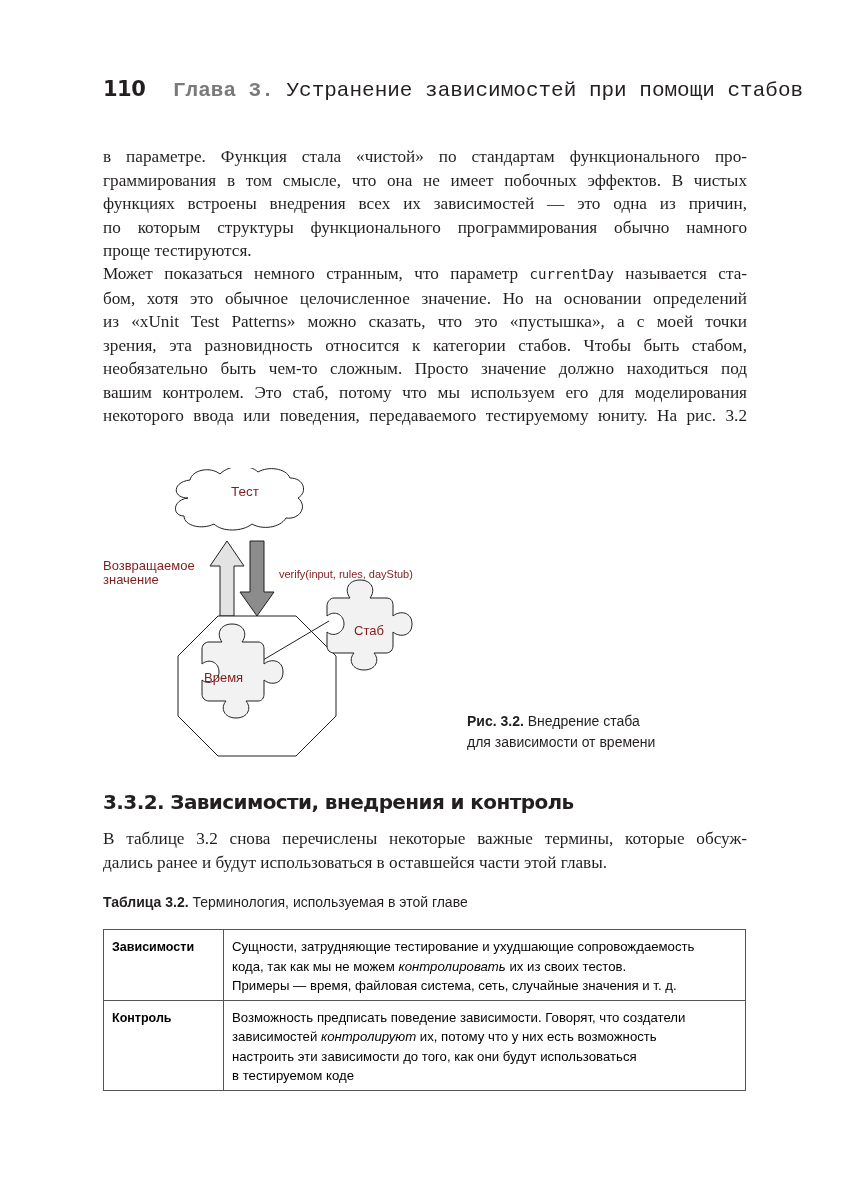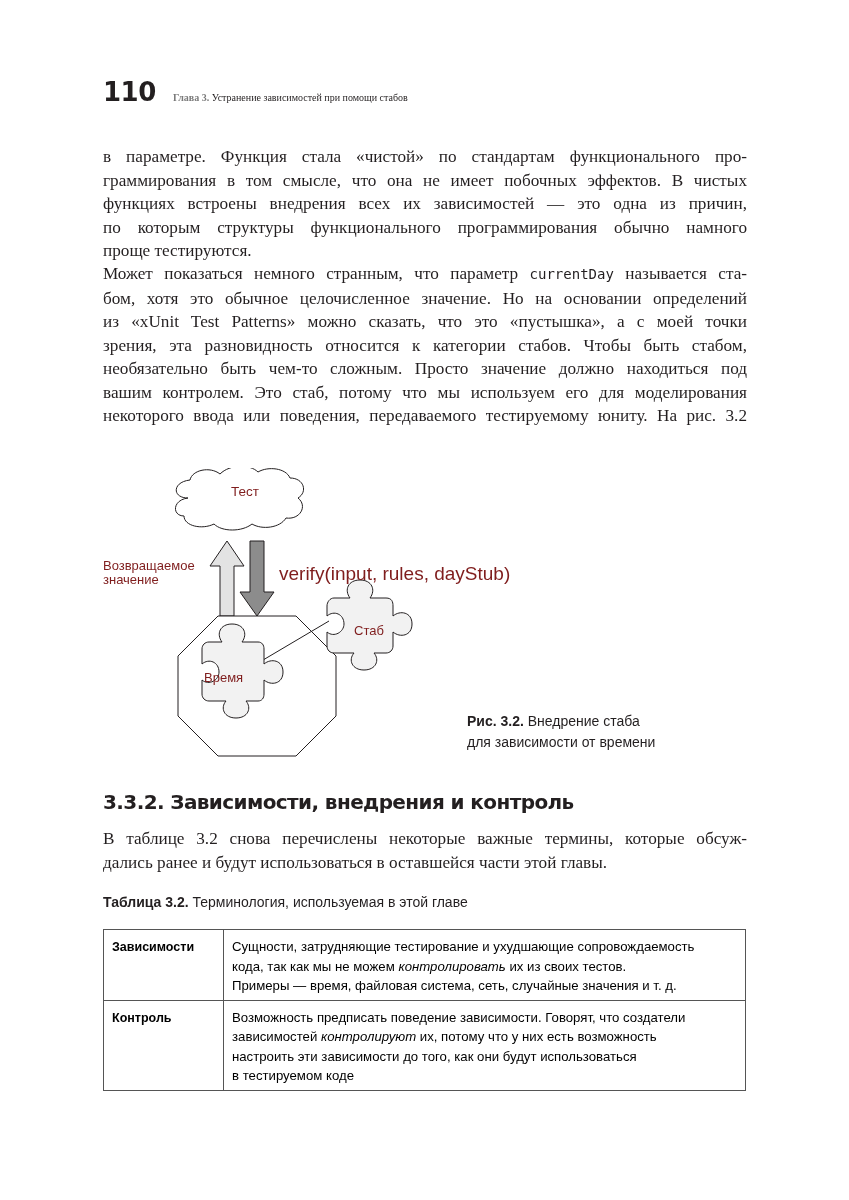--- a/index.html
+++ b/index.html
@@ -1,36 +1,36 @@
 <!DOCTYPE html>
 <html><head>
 <meta charset="utf-8">
 <style>
   html, body { margin: 0; padding: 0; background: #ffffff; }
   body { width: 849px; height: 1200px; position: relative; overflow: hidden; color: #231f20; }
   .page { position: absolute; left: 0; top: 0; width: 849px; height: 1200px; }
 
   .header { position: absolute; left: 103px; top: 77px; height: 28px; display: flex; align-items: baseline; }
-  .page-num { font-family: "DejaVu Sans", sans-serif; font-weight: bold; font-size: 26px; color: #231f20; width: 70px; letter-spacing: -0.5px; }
-  .running-head { font-family: Liberation Serif, serif; font-size: 10px; color: #231f20; }
+  .page-num { font-family: "DejaVu Sans", sans-serif; font-weight: bold; font-size: 21px; color: #231f20; width: 70px; letter-spacing: -0.5px; }
+  .running-head { font-family: Liberation Mono, monospace; font-size: 21px; color: #231f20; }
   .running-head .chap { font-weight: bold; color: #7a7a7a; }
 
   .body-text { position: absolute; left: 103px; width: 644px; font-family: "Liberation Serif", serif; font-size: 17.2px; line-height: 23.5px; color: #231f20; text-align: justify; }
   .body-text .line { display: block; white-space: nowrap; text-align-last: justify; text-align: justify; }
   .body-text .line.last { text-align-last: left; }
   .mono { font-family: "DejaVu Sans Mono", monospace; font-size: 14px; }
   .p1 { top: 145px; }
   .p2 { top: 262px; }
 
   .figure { position: absolute; left: 100px; top: 468px; width: 650px; height: 290px; }
   .fig-svg { position: absolute; left: 0; top: 0; }
   .diag-label { position: absolute; font-family: "Liberation Sans", sans-serif; font-size: 13px; color: #7f1d1d; white-space: nowrap; line-height: 14px; }
   .lbl-test { left: 131px; top: 17px; font-size: 13.5px; }
   .lbl-return { left: 3px; top: 91px; }
-  .lbl-verify { left: 179px; top: 99px; font-size: 19px; }
+  .lbl-verify { left: 179px; top: 99px; font-size: 11px; }
   .lbl-stub { left: 254px; top: 156px; }
   .lbl-time { left: 104px; top: 203px; }
 
   .caption { position: absolute; left: 467px; top: 711px; font-family: "Liberation Sans", sans-serif; font-size: 14px; line-height: 21px; color: #231f20; }
   .caption b { font-weight: bold; }
 
   .section-title { position: absolute; left: 103px; top: 790px; font-family: "DejaVu Sans", sans-serif; font-weight: bold; font-size: 20px; color: #231f20; letter-spacing: -0.6px; }
   .p3 { top: 827px; }
 
   .table-caption { position: absolute; left: 103px; top: 894px; font-family: "Liberation Sans", sans-serif; font-size: 14px; color: #231f20; text-align: center; }

